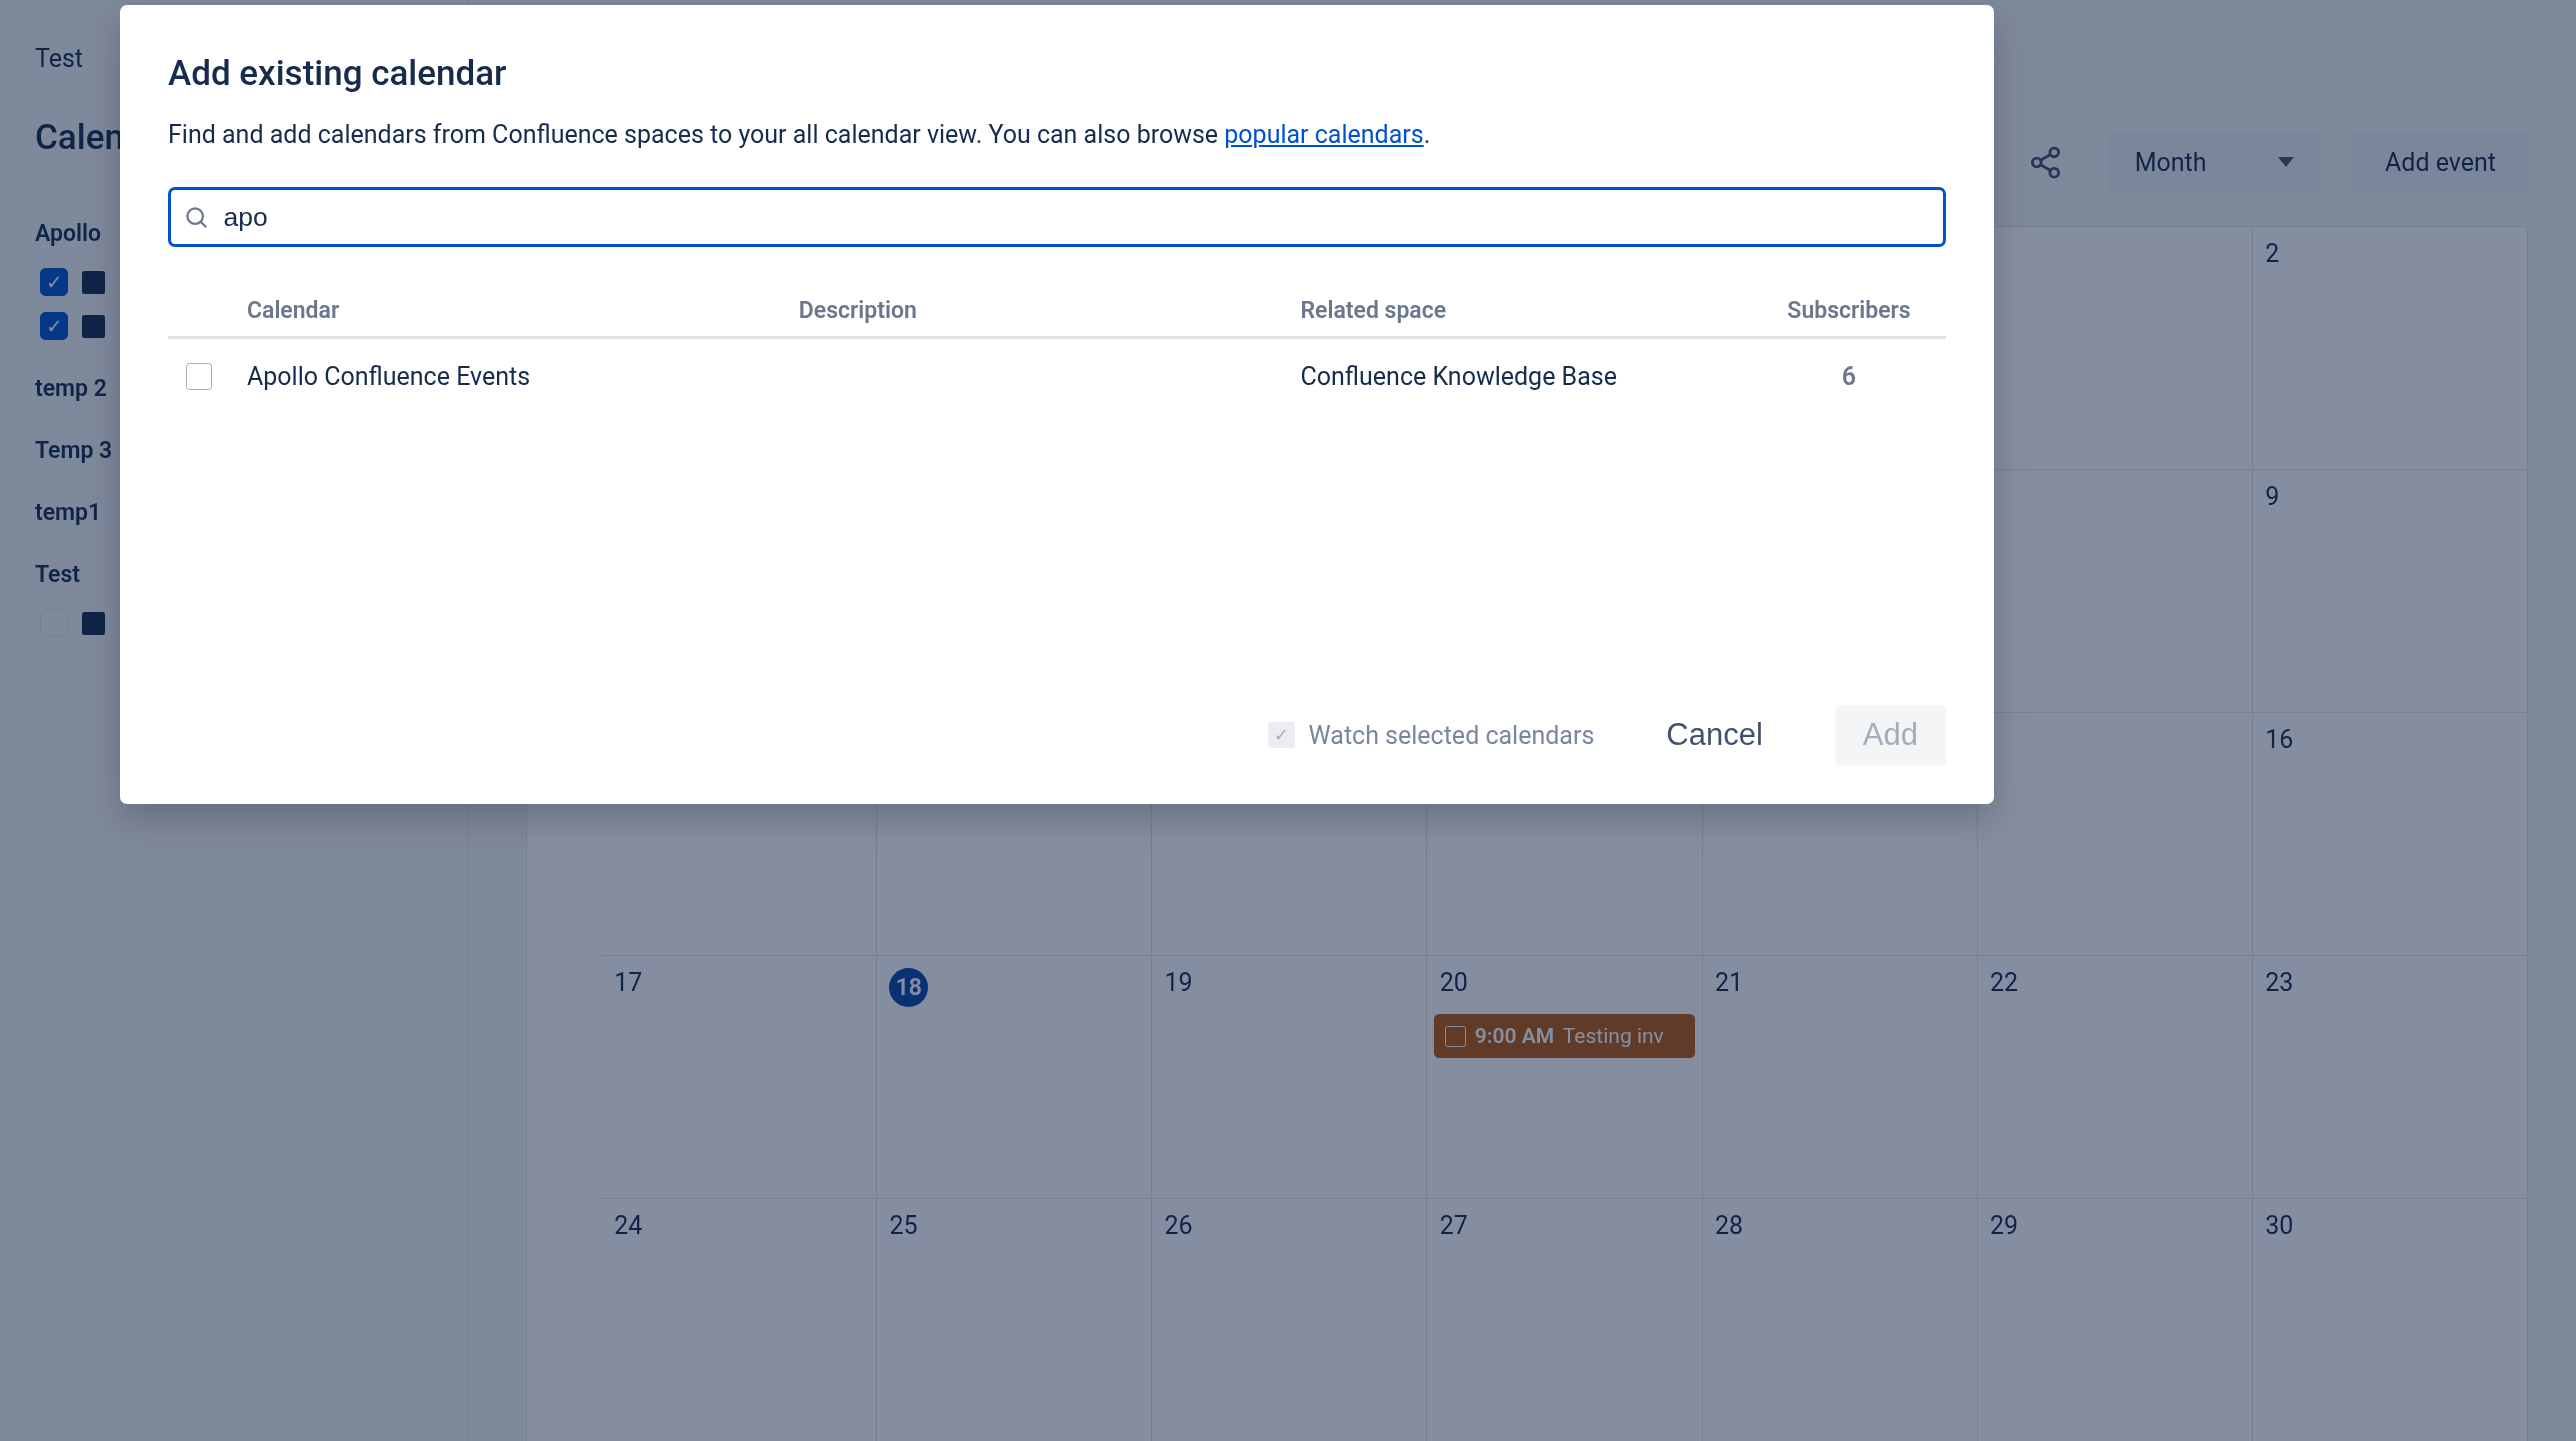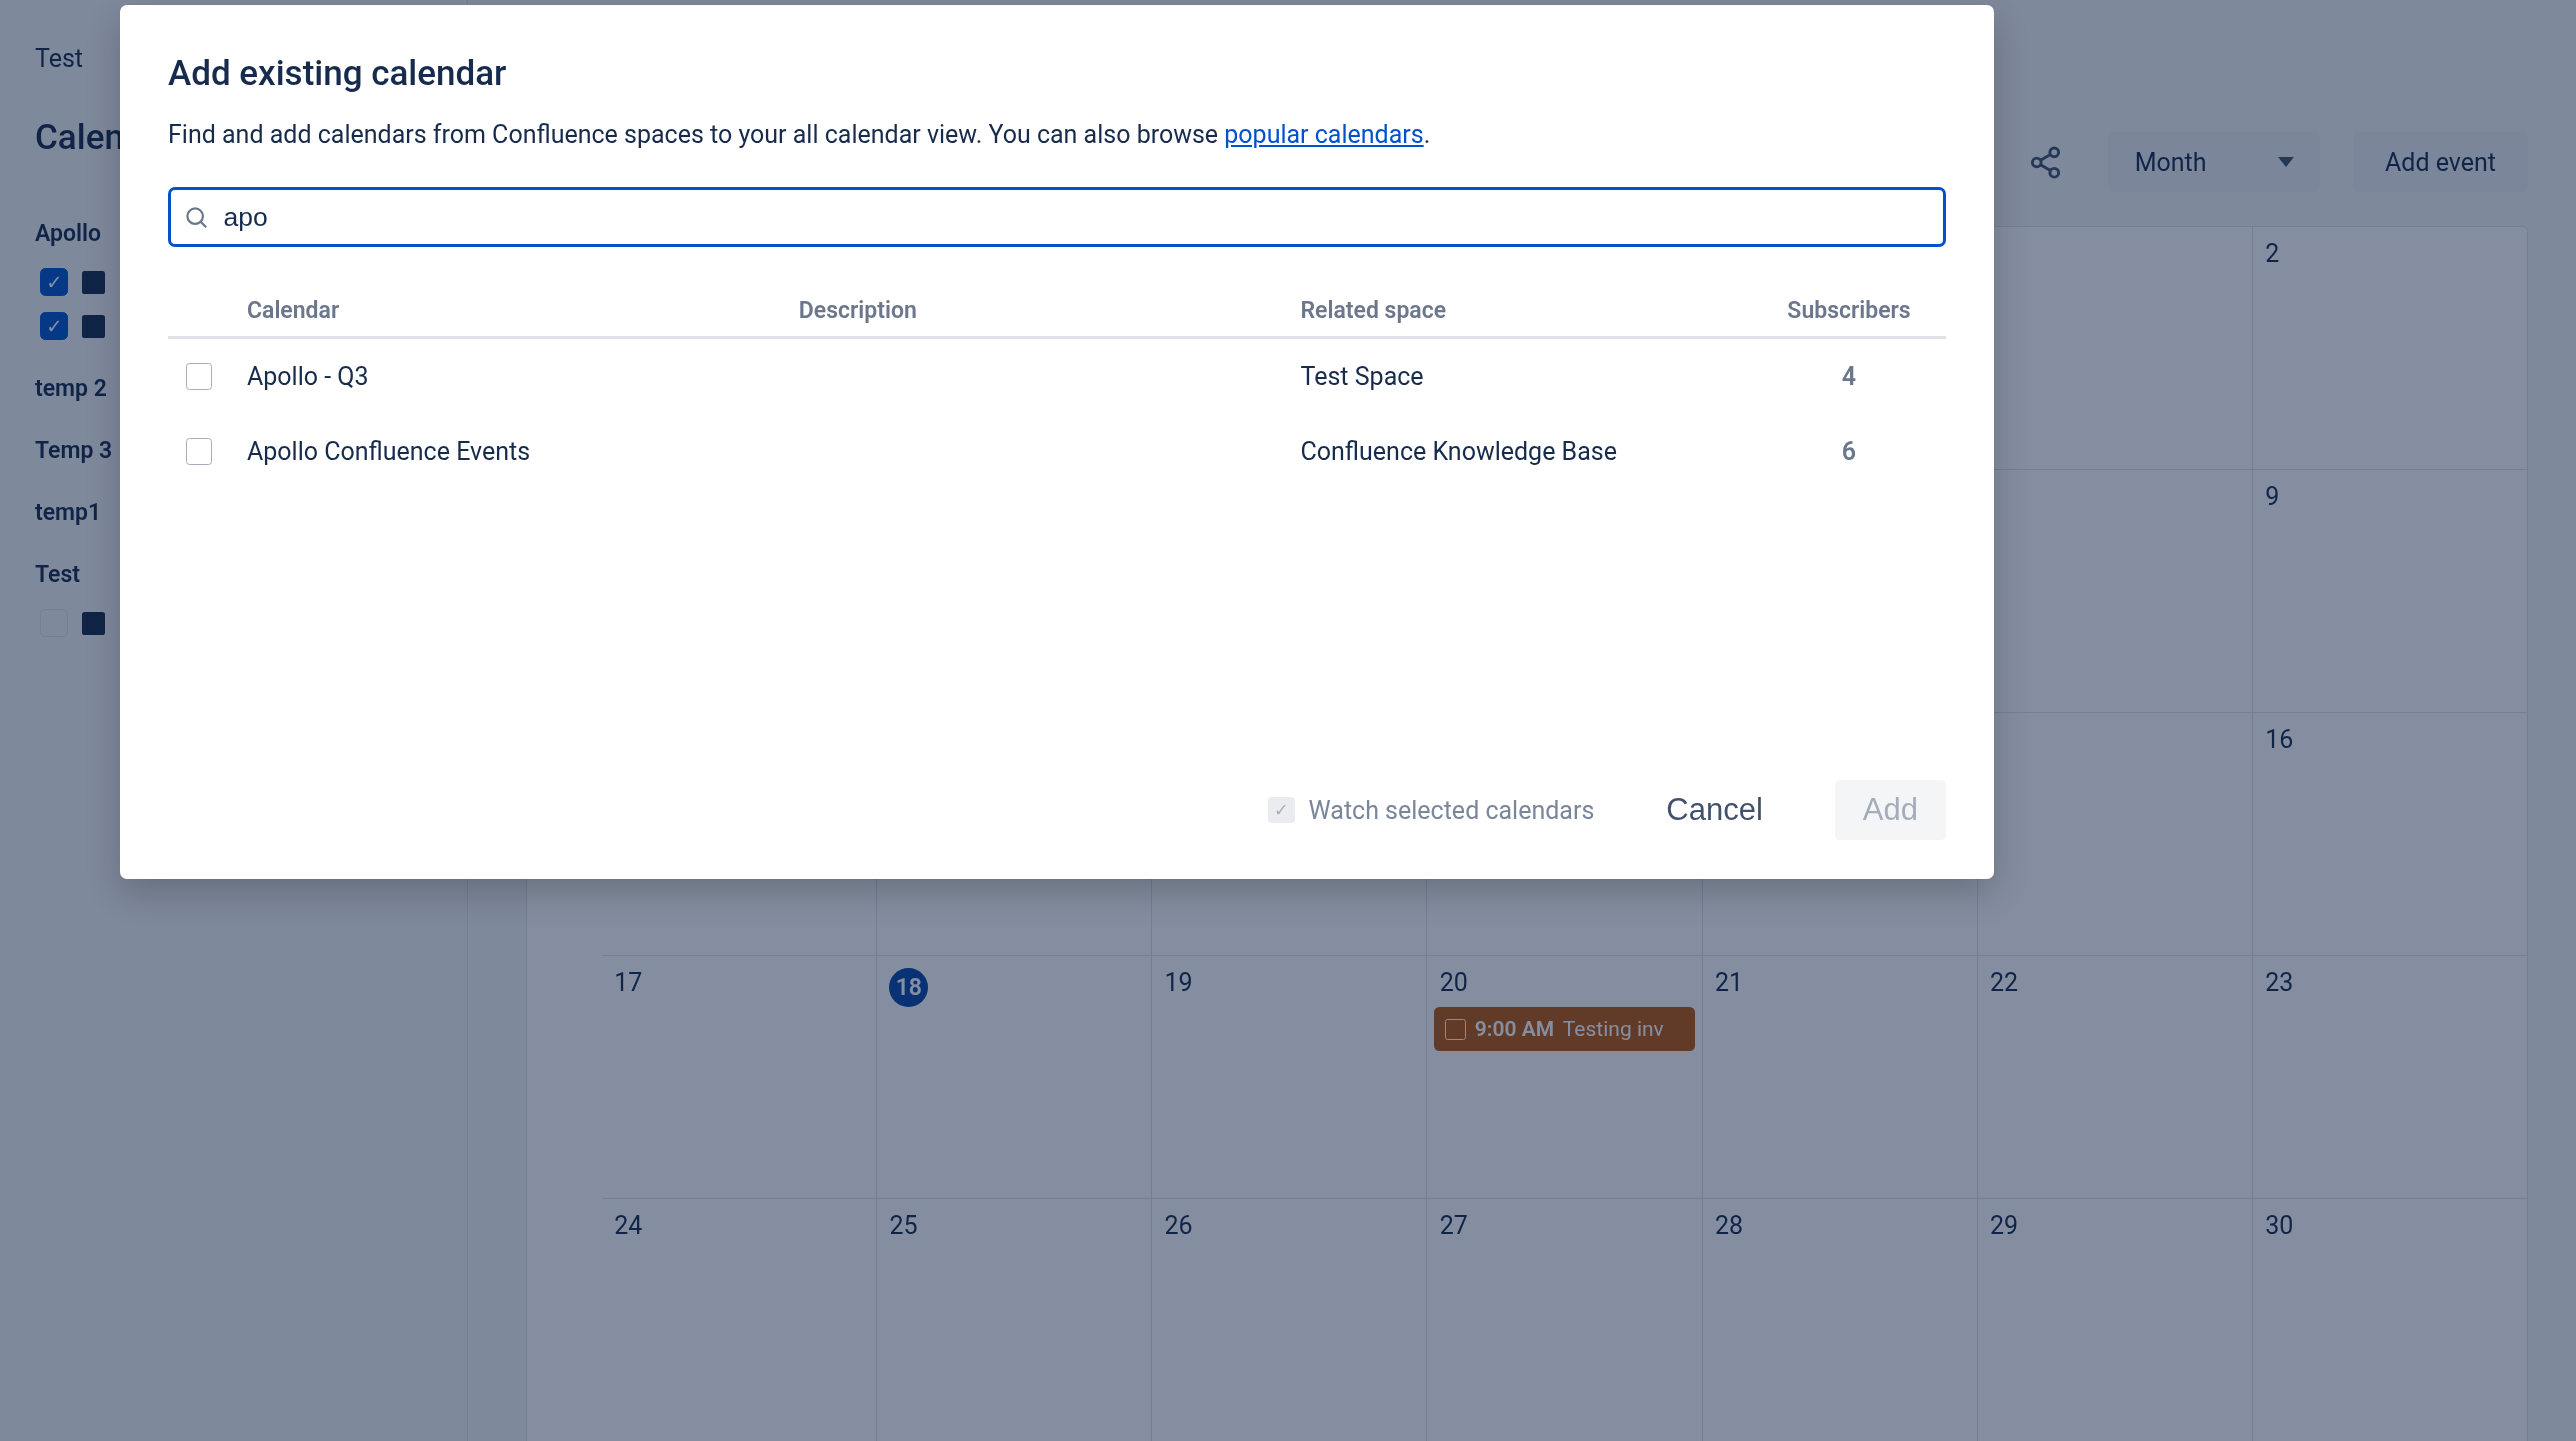--- a/index.html
+++ b/index.html
@@ -116,21 +116,21 @@
       display:inline-flex; align-items:center; justify-content:center;
       width: 39px; height: 39px;
       background:#0747a6;
       color:#fff;
       border-radius: 50%;
       font-size: 23px;
       font-weight: 600;
     }
     .event-chip {
       position:absolute;
-      top: 51px; left: 7px; right: 7px;
+      top: 58px; left: 7px; right: 7px;
       height: 44px;
       background:#b9570f;
       color:#fff;
       border-radius: 5.3px;
       padding: 0 10.6px;
       display:flex; align-items:center; gap:8.8px;
       font-size: 21px;
       overflow: hidden;
       white-space: nowrap;
     }
@@ -364,29 +364,20 @@
 
   <div class="result-table">
     <div class="result-head">
       <div class="col-pad"></div>
       <div class="col-cal">Calendar</div>
       <div class="col-desc">Description</div>
       <div class="col-space">Related space</div>
       <div class="col-sub">Subscribers</div>
     </div>
 
-    <div class="result-row">
-      <div class="col-pad">
-          <span class="rchk"></span>
-        </div>
-      <div class="col-cal">Apollo - Q3</div>
-      <div class="col-desc"></div>
-      <div class="col-space">Test Space</div>
-      <div class="col-sub">4</div>
-    </div>
 
     <div class="result-row">
       <div class="col-pad">
           <span class="rchk"></span>
         </div>
       <div class="col-cal">Apollo Confluence Events</div>
       <div class="col-desc"></div>
       <div class="col-space">Confluence Knowledge Base</div>
       <div class="col-sub">6</div>
     </div>

